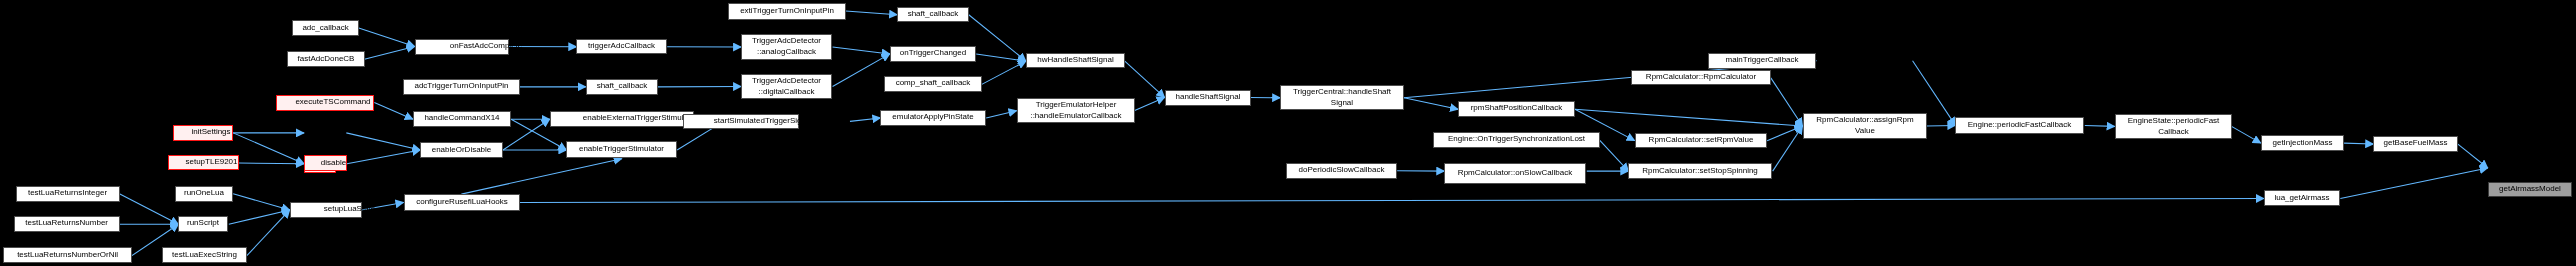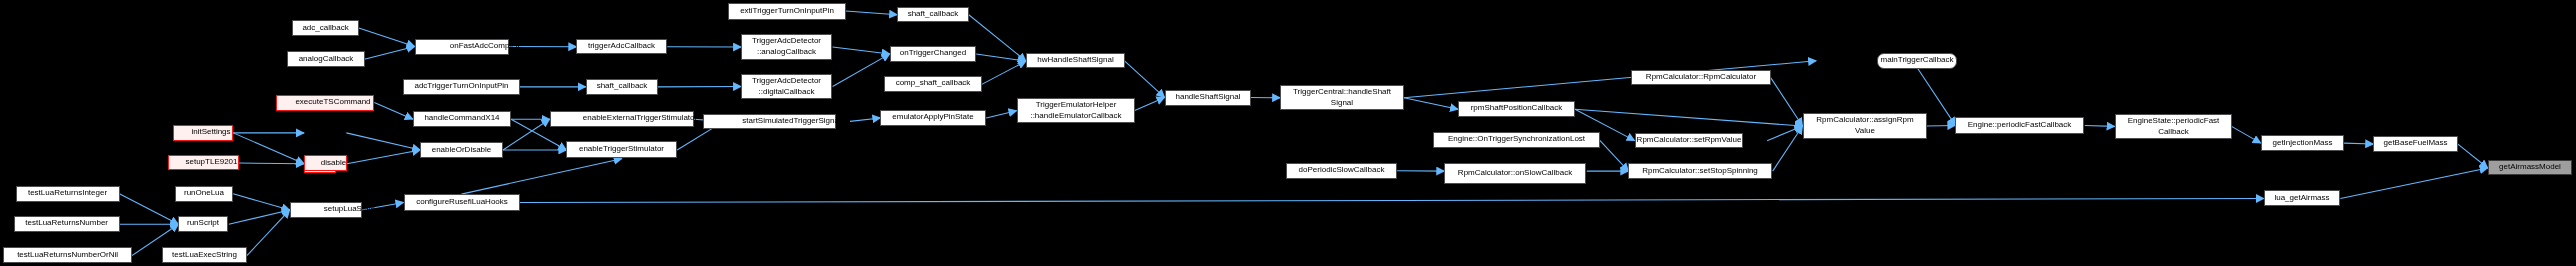--- a/index.html
+++ b/index.html
@@ -16,21 +16,21 @@
     box-sizing:border-box;
     display:flex;align-items:center;justify-content:center;
     text-align:center;
     font-size:8px;line-height:1.35;
     white-space:pre-line;
     color:#000;
     cursor:pointer;
   }
   .node.normal{background:#ffffff;border:1.2px solid #4d4d4d;}
   .node.highlight{background:#fff0f0;border:1.2px solid #ff1414;padding-left:16px;}
-  .node.target{background:#9e9e9e;border:1.2px solid #3c3c3c;}
+  .node.target{background:#9e9e9e;border:1.2px solid #3c3c3c;margin-top:22px;}
 </style>
 </head>
 <body>
 
 <div id="canvas" style="background: rgb(0, 0, 0);">
   <svg id="edges" xmlns="http://www.w3.org/2000/svg" viewBox="0 0 4143 429">
     <defs>
       <marker id="arrow" viewBox="0 0 10 10" refX="9" refY="5" markerWidth="8.5" markerHeight="8.5" orient="auto-start-reverse">
         <path d="M0,0 L10,5 L0,10 z" fill="#63b8ff"></path>
       </marker>
@@ -88,60 +88,60 @@
         <line x1="375" y1="311.5" x2="466" y2="337.5" stroke="#63b8ff" stroke-width="1.7" marker-end="url(#arrow)"></line>
         <line x1="368" y1="360.5" x2="466" y2="337.5" stroke="#63b8ff" stroke-width="1.7" marker-end="url(#arrow)"></line>
         <line x1="397" y1="411" x2="466" y2="337.5" stroke="#63b8ff" stroke-width="1.7" marker-end="url(#arrow)"></line>
         <line x1="581" y1="337.5" x2="649" y2="325.5" stroke="#63b8ff" stroke-width="1.7" marker-end="url(#arrow)"></line>
         <line x1="742" y1="312" x2="1000" y2="255" stroke="#63b8ff" stroke-width="1.7" marker-end="url(#arrow)"></line>
         <line x1="835" y1="325.5" x2="3641" y2="319" stroke="#63b8ff" stroke-width="1.7" marker-end="url(#arrow)"></line>
       </g>
   </svg>
   <div id="nodes">
       <div class="node normal" style="left: 292px; top: 20px; width: 67px; height: 16px;">adc_callback</div>
-      <div class="node normal" style="left: 287px; top: 51px; width: 78px; height: 16px;">analogCallback</div>
+      <div class="node normal" style="left: 287px; top: 51px; width: 78px; height: 16px;">fastAdcDoneCB</div>
       <div class="node normal" style="left: 415px; top: 39px; width: 94px; height: 15.5px; padding-left: 48px;">onFastAdcComplete</div>
       <div class="node normal" style="left: 576px; top: 39px; width: 91px; height: 15px;">triggerAdcCallback</div>
       <div class="node normal" style="left: 741px; top: 34px; width: 91px; height: 25.5px;">TriggerAdcDetector
 ::analogCallback</div>
       <div class="node normal" style="left: 728px; top: 2.5px; width: 118px; height: 17px;">extiTriggerTurnOnInputPin</div>
       <div class="node normal" style="left: 897px; top: 6.8px; width: 72px; height: 15.5px;">shaft_callback</div>
       <div class="node normal" style="left: 403px; top: 79px; width: 117px; height: 15.5px;">adcTriggerTurnOnInputPin</div>
       <div class="node normal" style="left: 586px; top: 79px; width: 72px; height: 15.5px;">shaft_callback</div>
       <div class="node normal" style="left: 741px; top: 74px; width: 91px; height: 25px;">TriggerAdcDetector
 ::digitalCallback</div>
       <div class="node normal" style="left: 890px; top: 46px; width: 86px; height: 15.5px;">onTriggerChanged</div>
       <div class="node normal" style="left: 884px; top: 76px; width: 98px; height: 15.5px;">comp_shaft_callback</div>
       <div class="node normal" style="left: 1026px; top: 53px; width: 99px; height: 15px;">hwHandleShaftSignal</div>
       <div class="node highlight" style="left: 276px; top: 95px; width: 98px; height: 15.5px;">executeTSCommand</div>
       <div class="node normal" style="left: 413px; top: 111px; width: 98px; height: 15.5px;">handleCommandX14</div>
       <div class="node normal" style="left: 550px; top: 111px; width: 144px; height: 15.5px; padding-left: 36px;">enableExternalTriggerStimulator</div>
-      <div class="node normal" style="left: 703px; top: 114px; width: 133px; height: 15px; padding-left: 44px;">startSimulatedTriggerSignal</div>
+      <div class="node normal" style="left: 683px; top: 114px; width: 116px; height: 15px; padding-left: 44px;">startSimulatedTriggerSignal</div>
       <div class="node normal" style="left: 880px; top: 110px; width: 106px; height: 15.5px;">emulatorApplyPinState</div>
       <div class="node normal" style="left: 1017px; top: 98px; width: 118px; height: 25px;">TriggerEmulatorHelper
 ::handleEmulatorCallback</div>
       <div class="node normal" style="left: 1165px; top: 90px; width: 86px; height: 15.5px;">handleShaftSignal</div>
       <div class="node highlight" style="left: 173px; top: 125px; width: 60px; height: 15.5px;">initSettings</div>
       <div class="node highlight" style="left: 304px; top: 124px; width: 32px; height: 17px; margin-top: 32px;">enable</div>
       <div class="node highlight" style="left: 168px; top: 155px; width: 71px; height: 15px;">setupTLE9201</div>
       <div class="node highlight" style="left: 304px; top: 155px; width: 43px; height: 16px;">disable</div>
       <div class="node normal" style="left: 420px; top: 142px; width: 83px; height: 16px;">enableOrDisable</div>
       <div class="node normal" style="left: 566px; top: 141px; width: 111px; height: 17.4px;">enableTriggerStimulator</div>
       <div class="node normal" style="left: 1280px; top: 85px; width: 124px; height: 25px;">TriggerCentral::handleShaft
 Signal</div>
       <div class="node normal" style="left: 1458px; top: 101px; width: 117px; height: 15.5px;">rpmShaftPositionCallback</div>
       <div class="node normal" style="left: 1433px; top: 132px; width: 167px; height: 15.5px;">Engine::OnTriggerSynchronizationLost</div>
       <div class="node normal" style="left: 1286px; top: 163px; width: 111px; height: 15.5px;">doPeriodicSlowCallback</div>
       <div class="node normal" style="left: 1444px; top: 163px; width: 142px; height: 21px;">RpmCalculator::onSlowCallback</div>
       <div class="node normal" style="left: 1631px; top: 70px; width: 140px; height: 15px;">RpmCalculator::RpmCalculator</div>
-      <div class="node normal" style="left: 1635px; top: 133px; width: 108px; height: 15px;">RpmCalculator::setRpmValue</div>
+      <div class="node normal" style="left: 1635px; top: 133px; width: 132px; height: 15px;">RpmCalculator::setRpmValue</div>
       <div class="node normal" style="left: 1628px; top: 163px; width: 144px; height: 16px;">RpmCalculator::setStopSpinning</div>
       <div class="node normal" style="left: 1803px; top: 113px; width: 124px; height: 25.5px;">RpmCalculator::assignRpm
 Value</div>
-      <div class="node normal" style="left: 1877px; top: 53px; width: 80px; height: 15.5px; border-radius: 7px;">mainTriggerCallback</div>
+      <div class="node normal" style="left: 1708px; top: 53px; width: 108px; height: 15.5px;">mainTriggerCallback</div>
       <div class="node normal" style="left: 1955px; top: 117px; width: 129px; height: 17px;">Engine::periodicFastCallback</div>
       <div class="node normal" style="left: 2115px; top: 114px; width: 117px; height: 25px;">EngineState::periodicFast
 Callback</div>
       <div class="node normal" style="left: 2261px; top: 135px; width: 83px; height: 16px;">getInjectionMass</div>
       <div class="node normal" style="left: 2373px; top: 136px; width: 85px; height: 15.5px;">getBaseFuelMass</div>
       <div class="node target" style="left: 2488px; top: 160px; width: 84px; height: 15px;">getAirmassModel</div>
       <div class="node normal" style="left: 2264px; top: 190px; width: 76px; height: 16px;">lua_getAirmass</div>
       <div class="node normal" style="left: 15.5px; top: 186px; width: 104px; height: 15.5px;">testLuaReturnsInteger</div>
       <div class="node normal" style="left: 175px; top: 186px; width: 58px; height: 15.5px;">runOneLua</div>
       <div class="node normal" style="left: 13.7px; top: 216px; width: 106px; height: 15.5px;">testLuaReturnsNumber</div>

